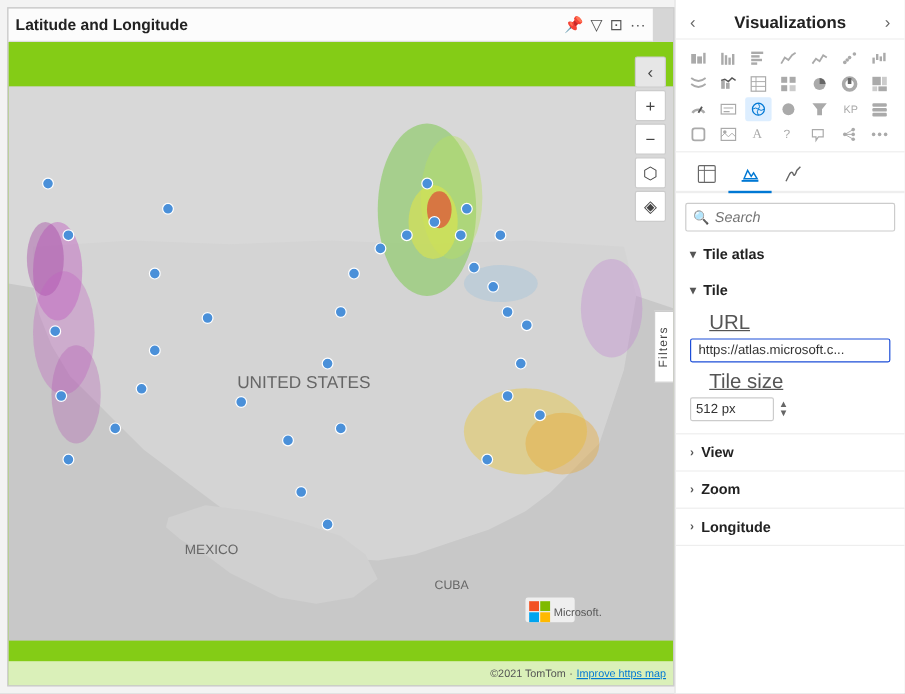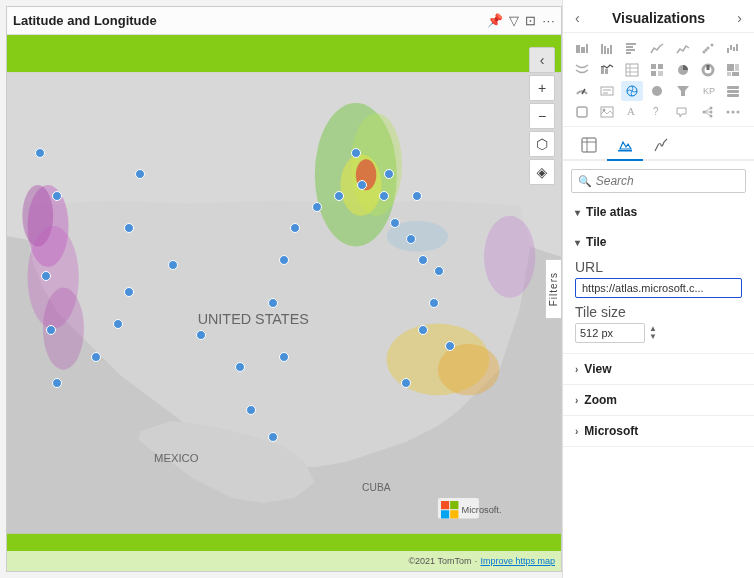--- a/index.html
+++ b/index.html
@@ -18,21 +18,21 @@
       flex: 1;
       position: relative;
       background: #d6d6d6;
       border: 1px solid #ccc;
       margin: 6px 0 6px 6px;
       overflow: hidden;
     }
 
     .map-title-bar {
       position: absolute;
-      top: 0; left: 0; right: 0;
+      top: 0; left: 0; right: 17px;
       height: 28px;
       background: rgba(255,255,255,0.92);
       border-bottom: 1px solid #ddd;
       display: flex;
       align-items: center;
       justify-content: space-between;
       padding: 0 6px;
       z-index: 10;
     }
 
@@ -289,23 +289,24 @@
       color: #222;
     }
 
     .sub-accordion-header .chevron {
       margin-right: 6px;
       font-size: 10px;
       color: #555;
     }
 
     .field-label {
-      font-size: 14px;
+      font-size: 17px;
       color: #555;
-      margin: 6px 0 3px;
+      margin: 6px 16px 3px;
+      text-decoration: underline;
     }
 
     .field-input {
       width: 100%;
       border: 1px solid #1d4ed8;
       border-radius: 2px;
       padding: 3px 6px;
       font-size: 11px;
       color: #333;
       background: white;
@@ -733,16 +734,16 @@
   <div class="collapsed-section">
     <div class="collapsed-header">
       <span class="chevron-right">›</span>
       <span>Zoom</span>
     </div>
   </div>
 
   <div class="collapsed-section">
     <div class="collapsed-header">
       <span class="chevron-right">›</span>
-      <span>Microsoft</span>
+      <span>Longitude</span>
     </div>
   </div>
 </div>
 
 </body></html>

